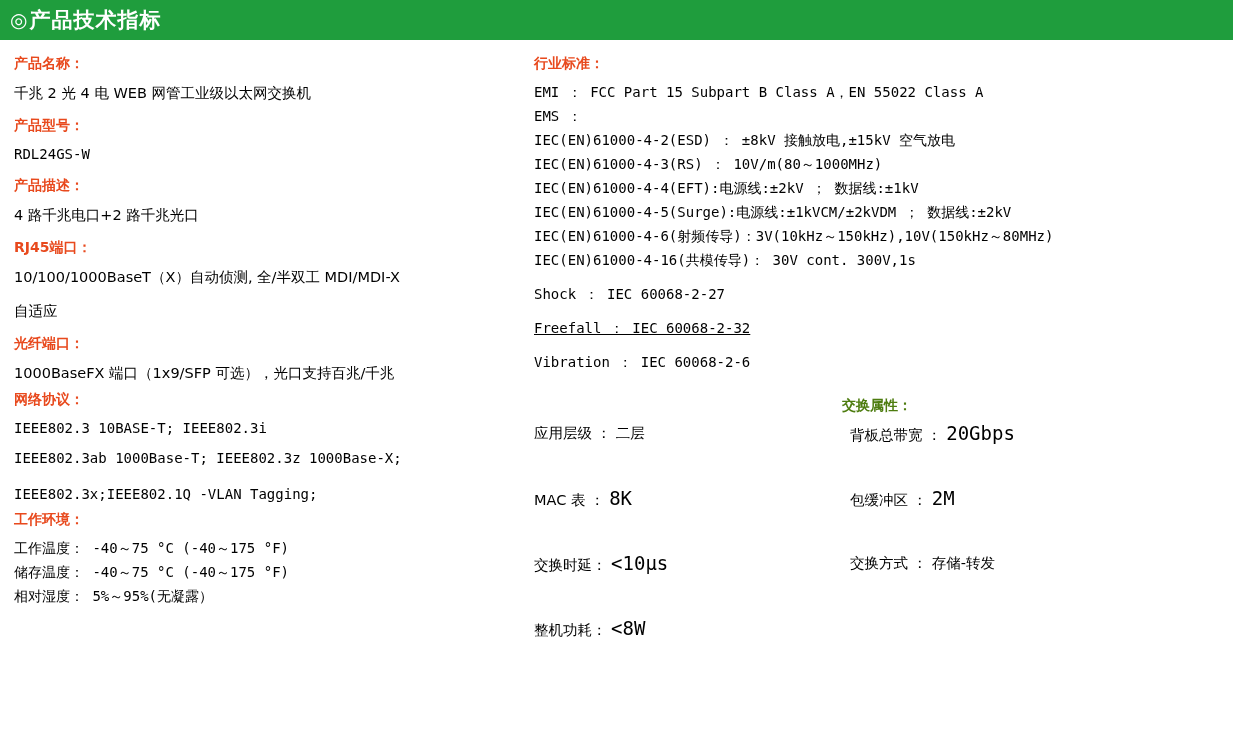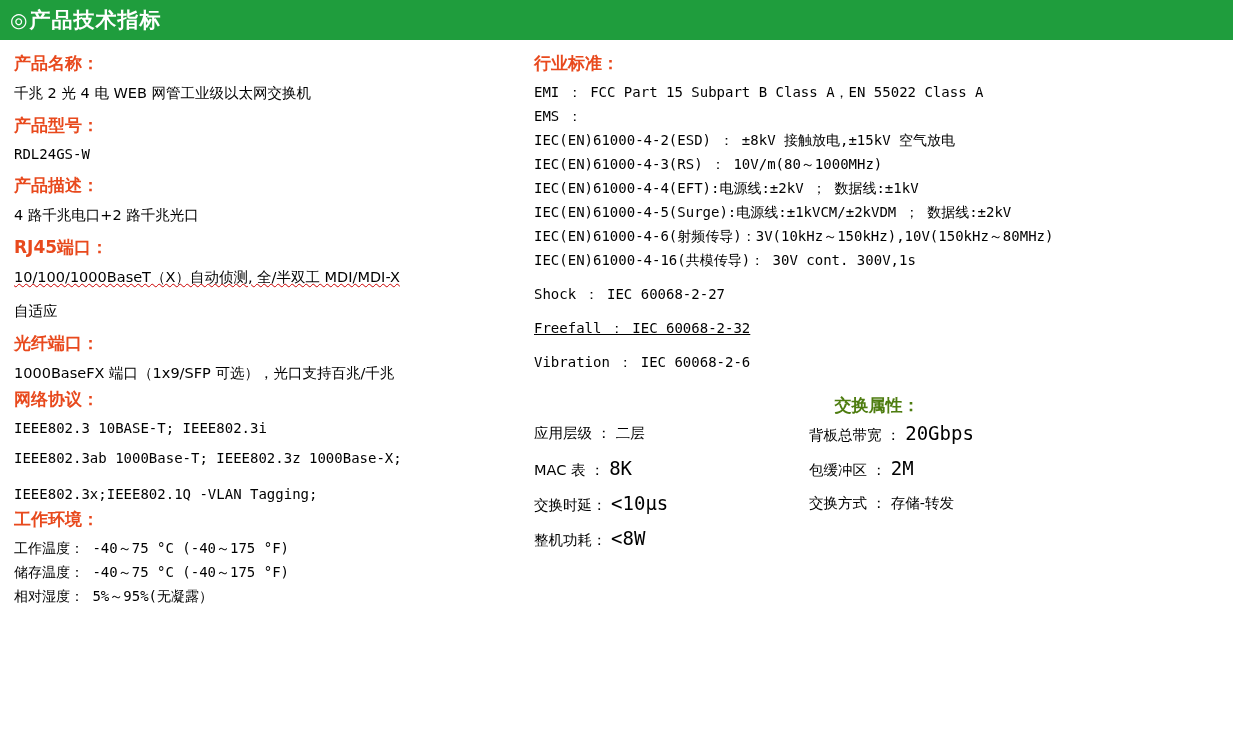--- a/index.html
+++ b/index.html
@@ -52,21 +52,21 @@
     box-sizing: border-box;
   }
   .col-right {
     width: 700px;
     padding-left: 14px;
     box-sizing: border-box;
   }
   .sec-head {
     color: #e8491d;
     font-weight: bold;
-    font-size: 17px;
+    font-size: 14px;
     font-family: "DejaVu Sans", "Liberation Sans", sans-serif;
     margin: 0 0 8px 0;
     line-height: 18px;
   }
   .sec-head.green {
     color: #4d7c0f;
     text-align: center;
   }
   .body-line {
     font-size: 14.5px;
@@ -81,36 +81,36 @@
     line-height: 24px;
     white-space: nowrap;
   }
   .block {
     margin-bottom: 10px;
   }
   .block.tight {
     margin-bottom: 4px;
   }
   .spell {
-    text-decoration: underline;
     text-decoration-style: wavy;
     text-decoration-color: #cc0000;
     text-decoration-thickness: 1px;
   }
   .uline {
     text-decoration: underline;
     text-decoration-color: #000;
   }
   
   .attr-grid {
     display: grid;
     grid-template-columns: 275px auto;
     row-gap: 11px;
     column-gap: 0;
     margin-top: 6px;
+    gap: 41px;
   }
   .attr-cell {
     font-size: 14.5px;
     font-family: "DejaVu Sans", "Liberation Sans", sans-serif;
     line-height: 22px;
     white-space: nowrap;
   }
   .m14 { font-family: "DejaVu Sans Mono", "Liberation Mono", monospace; font-size: 19px; }
 </style>
 </head>

